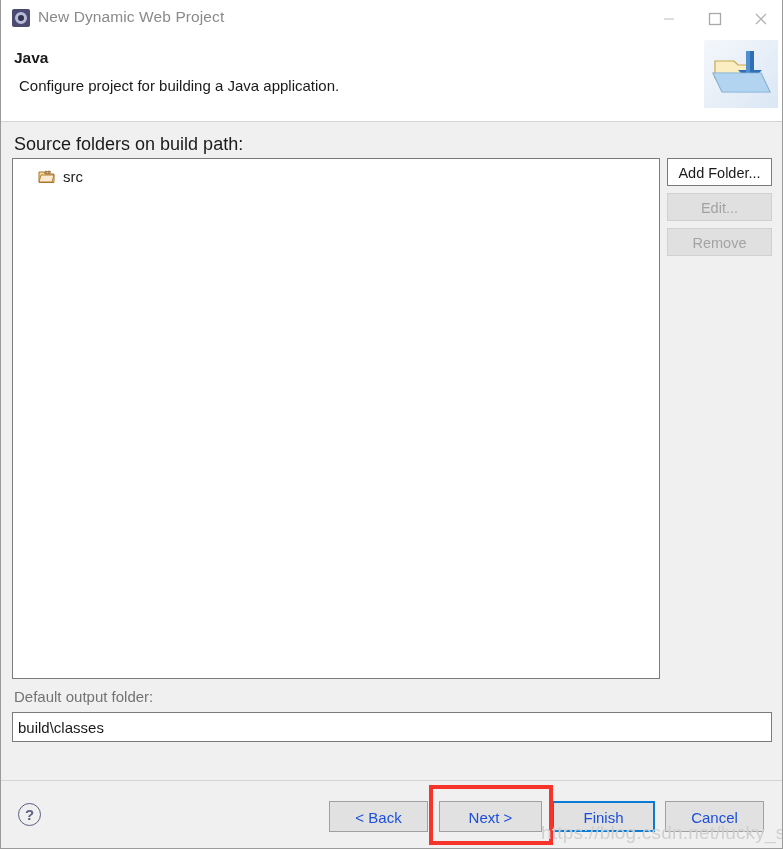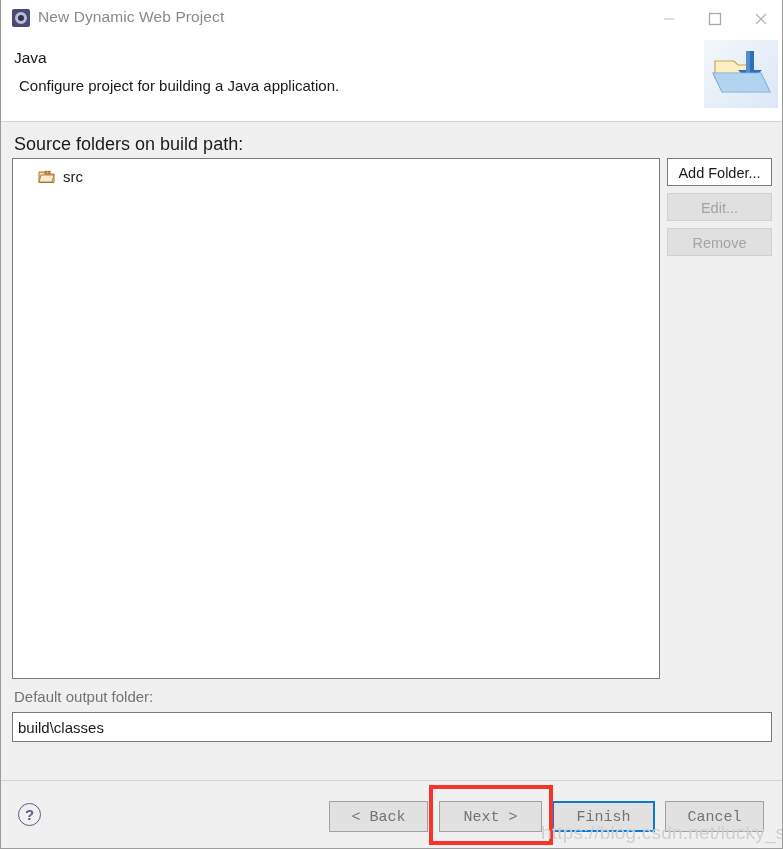--- a/index.html
+++ b/index.html
@@ -79,21 +79,21 @@
     width: 783px;
     height: 85px;
     background: #ffffff;
     border-bottom: 1px solid #d4d4d4;
     box-sizing: border-box;
   }
   .header-title {
     position: absolute;
     left: 13px; top: 12px;
     font-size: 15.5px;
-    font-weight: normal;
+    font-weight: bold;
     color: #1a1a1a;
   }
   .header-desc {
     position: absolute;
     left: 18px; top: 40px;
     font-size: 15px;
     color: #1a1a1a;
   }
   .header-banner {
     position: absolute;
@@ -216,23 +216,23 @@
     box-sizing: border-box;
   }
   .navbtn {
     position: absolute;
     top: 20px;
     width: 99px;
     height: 31px;
     background: #e1e1e1;
     border: 1px solid #a0a0a0;
     box-sizing: border-box;
-    font-family: Liberation Mono, monospace;
-    font-size: 15px;
-    color: #737373;
+    font-family: Liberation Sans, sans-serif;
+    font-size: 15px;
+    color: #1d4ed8;
     text-align: center;
     line-height: 29px;
   }
   #btn-back   { left: 328px; }
   #btn-next   { left: 438px; width: 103px; }
   #btn-finish { left: 551px; width: 103px; border: 2px solid #0a7bd4; line-height: 27px; }
   #btn-cancel { left: 664px; }
 
   .annot-box {
     position: absolute;

